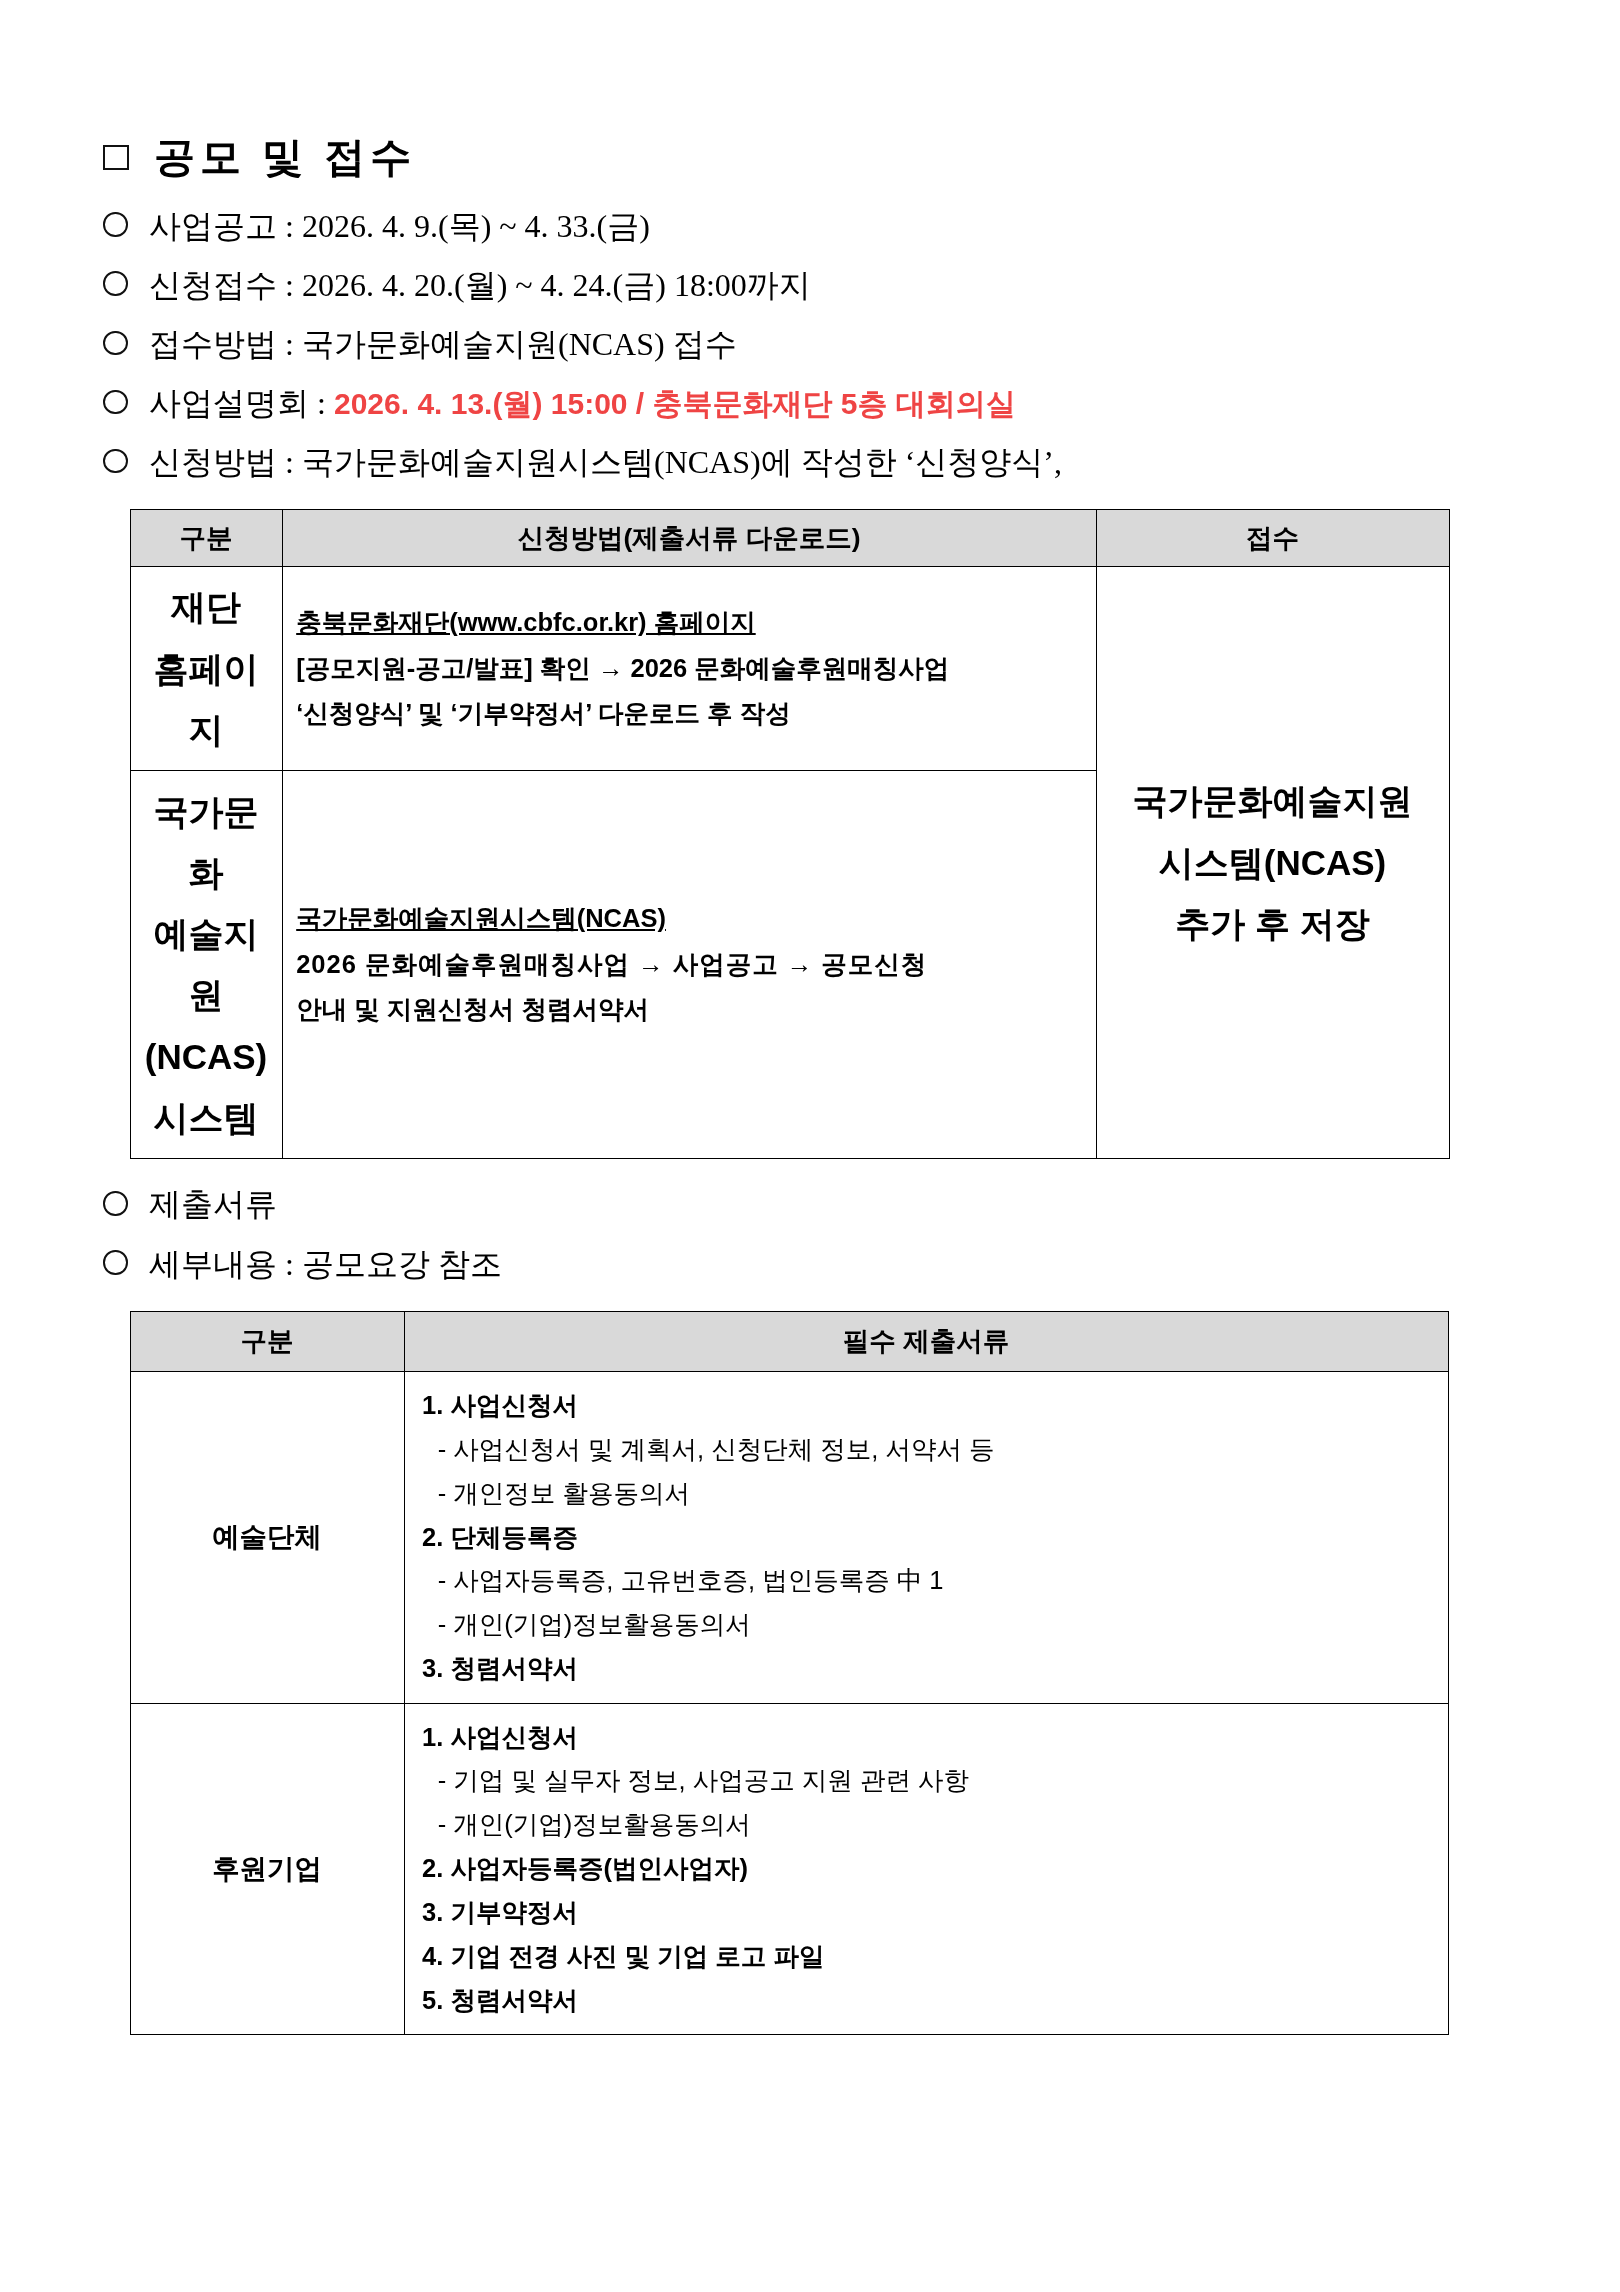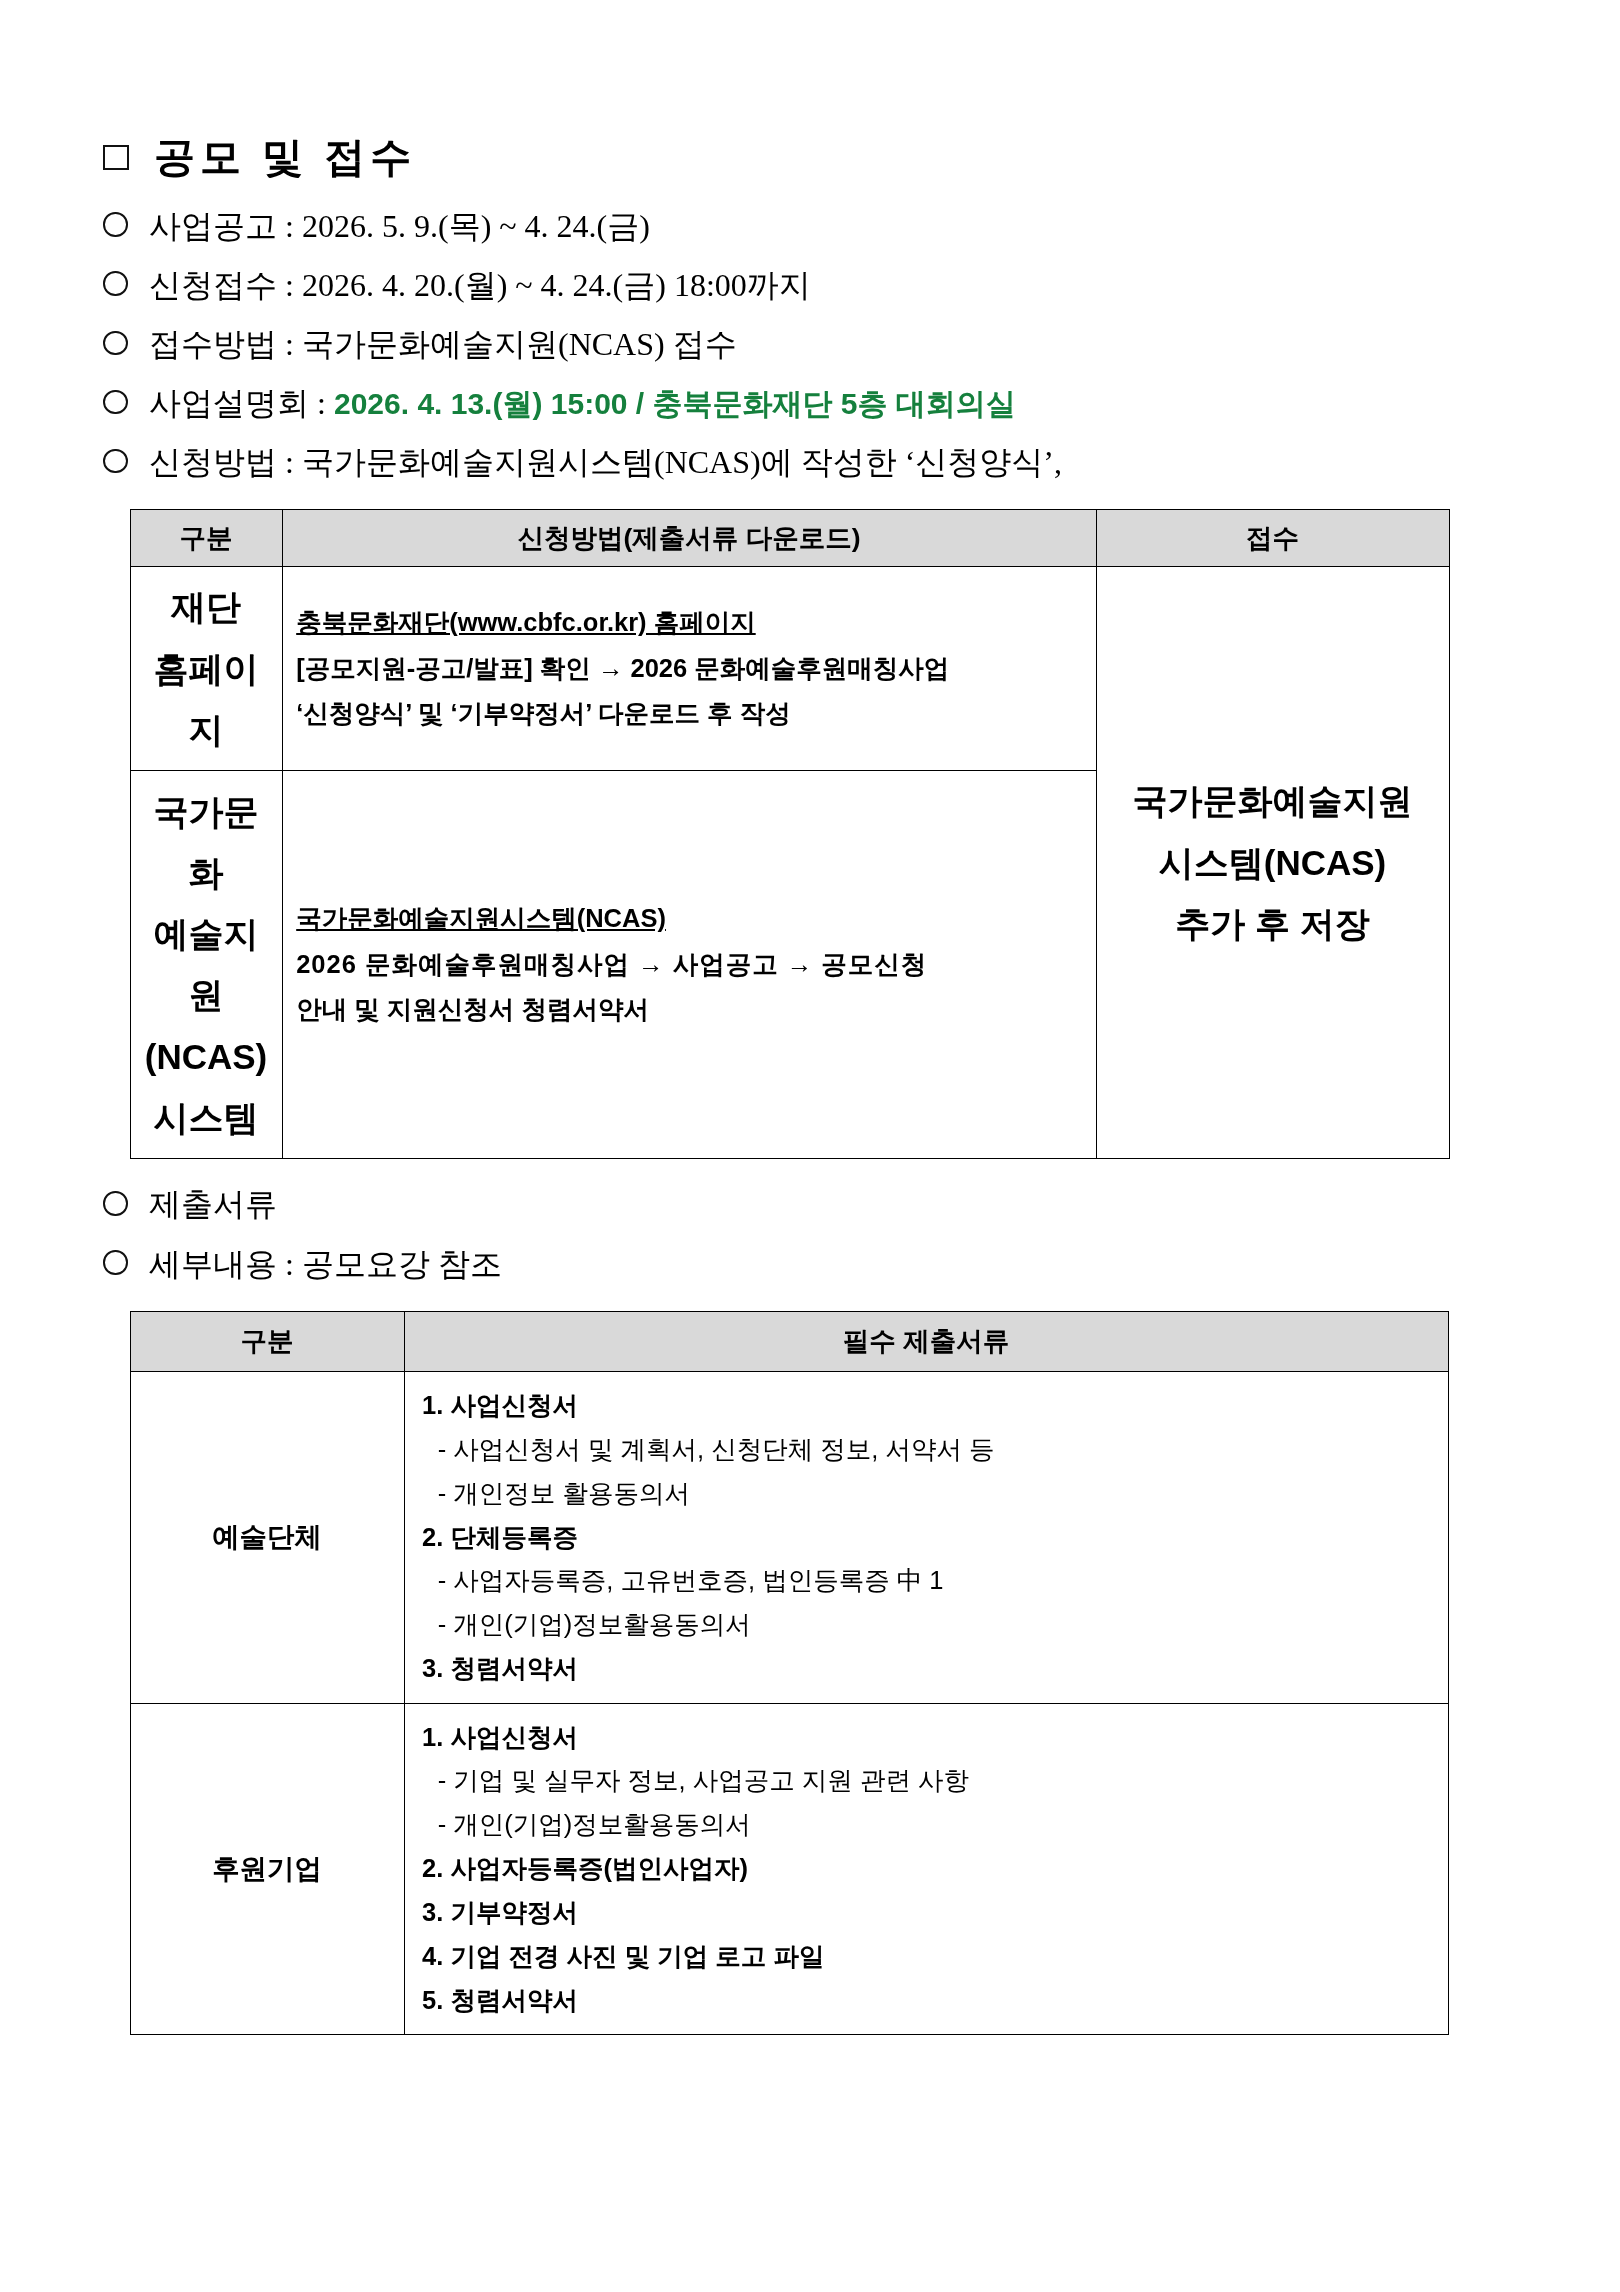--- a/index.html
+++ b/index.html
@@ -60,21 +60,21 @@
     box-sizing: border-box;
     flex: 0 0 auto;
     margin-top: 8.8px;
   }
   .b-text {
     font-size: 32px;
     line-height: 1.42;
     white-space: pre-wrap;
   }
   .b-text .blue {
-    color: #15803d;
+    color: #ef4444;
     font-family: "Liberation Sans", sans-serif;
     font-weight: bold;
     font-size: 30px;
   }
   .b-sub {
     margin-left: 216px;
     font-size: 32px;
     line-height: 1.42;
     margin-top: -5.9px;
     margin-bottom: 13.7px;
@@ -141,21 +141,21 @@
 
 <div class="page">
 
   <div class="h-row">
     <span class="square-bullet"></span>
     <span class="h-title">공모 및 접수</span>
   </div>
 
   <div class="b-row">
     <span class="circ-bullet"></span>
-    <span class="b-text">사업공고 : 2026. 5. 9.(목) ~ 4. 24.(금)</span>
+    <span class="b-text">사업공고 : 2026. 4. 9.(목) ~ 4. 33.(금)</span>
   </div>
 
   <div class="b-row">
     <span class="circ-bullet"></span>
     <span class="b-text">신청접수 : 2026. 4. 20.(월) ~ 4. 24.(금) 18:00까지</span>
   </div>
 
   <div class="b-row">
     <span class="circ-bullet"></span>
     <span class="b-text">접수방법 : 국가문화예술지원(NCAS) 접수</span>

